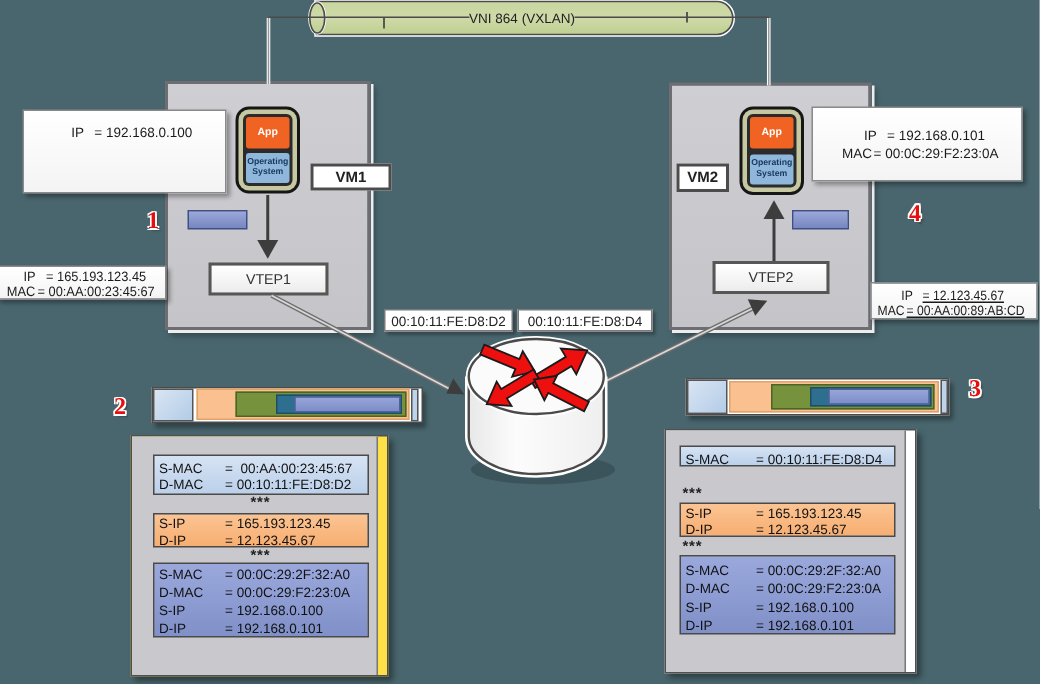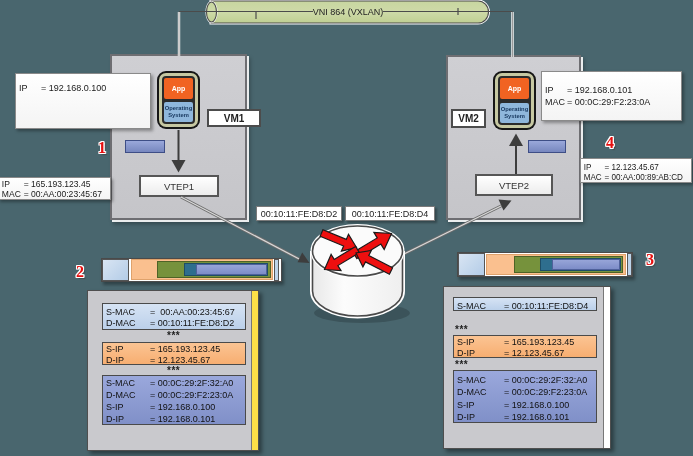--- a/index.html
+++ b/index.html
@@ -1,19 +1,19 @@
 <!DOCTYPE html>
 <html><head>
 <meta charset="utf-8">
 <style>
 html,body{margin:0;padding:0;}
 #stage{position:relative;width:693px;height:456px;background:#49666E;font-family:"Liberation Sans",sans-serif;overflow:hidden;}
 .abs{position:absolute;}
 .host{position:absolute;background:linear-gradient(#CFCFD3,#C5C5C9);border:2px solid #6E6E72;box-sizing:border-box;box-shadow:2px 2px 0 rgba(255,255,255,0.9),3px 4px 4px rgba(0,0,0,0.3);}
-.wbox{position:absolute;background:linear-gradient(#ffffff,#f4f4f4);border:1px solid #8a8a8a;box-sizing:border-box;box-shadow:2px 2px 3px rgba(0,0,0,0.35);color:#1a1a1a;font-size:9px;}
+.wbox{position:absolute;background:linear-gradient(#ffffff,#f4f4f4);border:1px solid #8a8a8a;box-sizing:border-box;box-shadow:2px 2px 3px rgba(0,0,0,0.35);color:#1a1a1a;font-size:9px;text-align:center;}
 .irow{white-space:nowrap;}
 .irow .l{display:inline-block;}
 .vtep{position:absolute;background:linear-gradient(#ffffff,#ececec);border:2px solid #565656;box-sizing:border-box;text-align:center;color:#333;font-size:9.5px;}
 .vmlabel{position:absolute;background:#fff;border:2px solid #4C4C4C;box-sizing:border-box;text-align:center;font-weight:bold;font-size:10px;color:#222;}
 .num{position:absolute;font-family:"Liberation Serif",serif;font-weight:bold;font-size:16px;color:#E60F0F;text-shadow:-1px -1px 0 #fff,1px -1px 0 #fff,-1px 1px 0 #fff,1px 1px 0 #fff,0 -1px 0 #fff,0 1px 0 #fff,-1px 0 0 #fff,1px 0 0 #fff,2px 2px 1px rgba(60,60,60,0.6);}
 .prect{position:absolute;background:linear-gradient(#9AA8DA,#7787BF);border:1px solid #3E4E86;box-sizing:border-box;}
 .sec{position:absolute;border:1px solid #4A4A4A;box-sizing:border-box;font-size:9px;color:#111;}
 .sec .r{white-space:nowrap;padding-left:3px;}
 .sec .l{display:inline-block;width:44px;}
 .lb{background:linear-gradient(#D6E3F4,#BBD0EA);}
@@ -66,21 +66,21 @@
       <div class="irow"><span class="l" style="width:22px;">IP</span>=&nbsp;192.168.0.101</div>
       <div class="irow"><span class="l" style="width:22px;">MAC</span>=&nbsp;00:0C:29:F2:23:0A</div>
     </div>
   </div>
   <div class="wbox" style="left:-2px;top:177px;width:113px;height:23px;">
     <div style="padding:2px 0 0 3px;line-height:9.5px;transform:scaleX(0.95);transform-origin:0 0;">
       <div class="irow"><span class="l" style="width:23px;">IP</span>=&nbsp;165.193.123.45</div>
       <div class="irow"><span class="l" style="width:23px;">MAC</span>=&nbsp;00:AA:00:23:45:67</div>
     </div>
   </div>
-  <div class="wbox" style="left:580px;top:158px;width:112px;height:25px;">
+  <div class="wbox" style="left:580px;top:188px;width:112px;height:25px;text-decoration:underline;">
     <div style="padding:3px 0 0 3px;line-height:10px;transform:scaleX(0.9);transform-origin:0 0;">
       <div class="irow"><span class="l" style="width:23px;">IP</span>=&nbsp;12.123.45.67</div>
       <div class="irow"><span class="l" style="width:23px;">MAC</span>=&nbsp;00:AA:00:89:AB:CD</div>
     </div>
   </div>
 
   <div class="macbox" style="left:256px;top:206px;width:86px;height:15px;line-height:14px;">00:10:11:FE:D8:D2</div>
   <div class="macbox" style="left:345px;top:206px;width:90px;height:15px;line-height:14px;">00:10:11:FE:D8:D4</div>
 
   <div class="num" style="left:98px;top:139px;">1</div>

